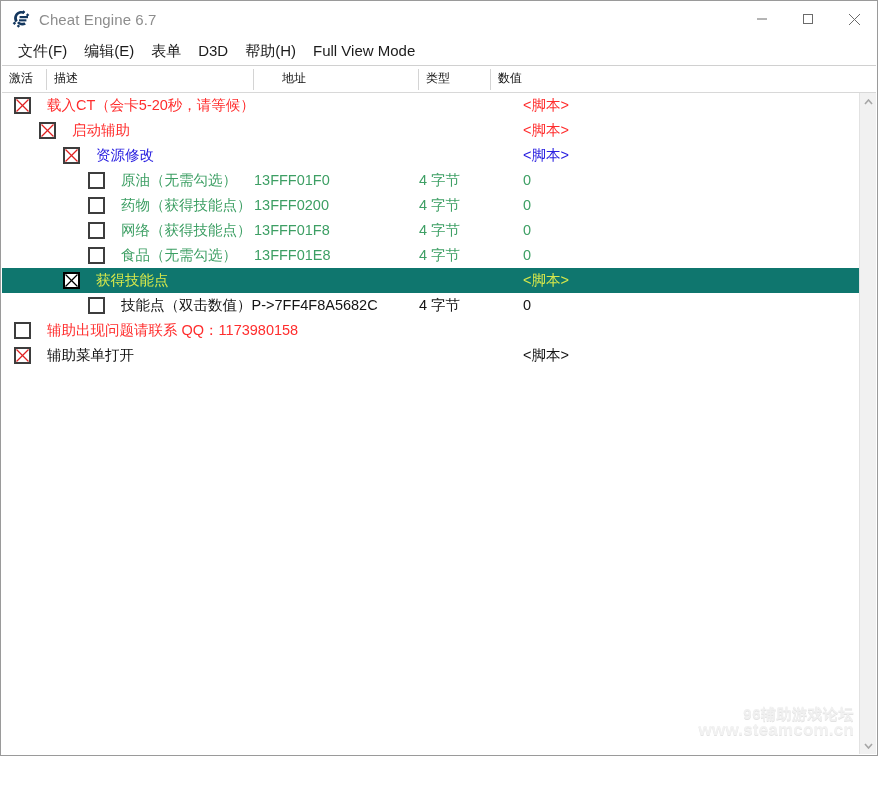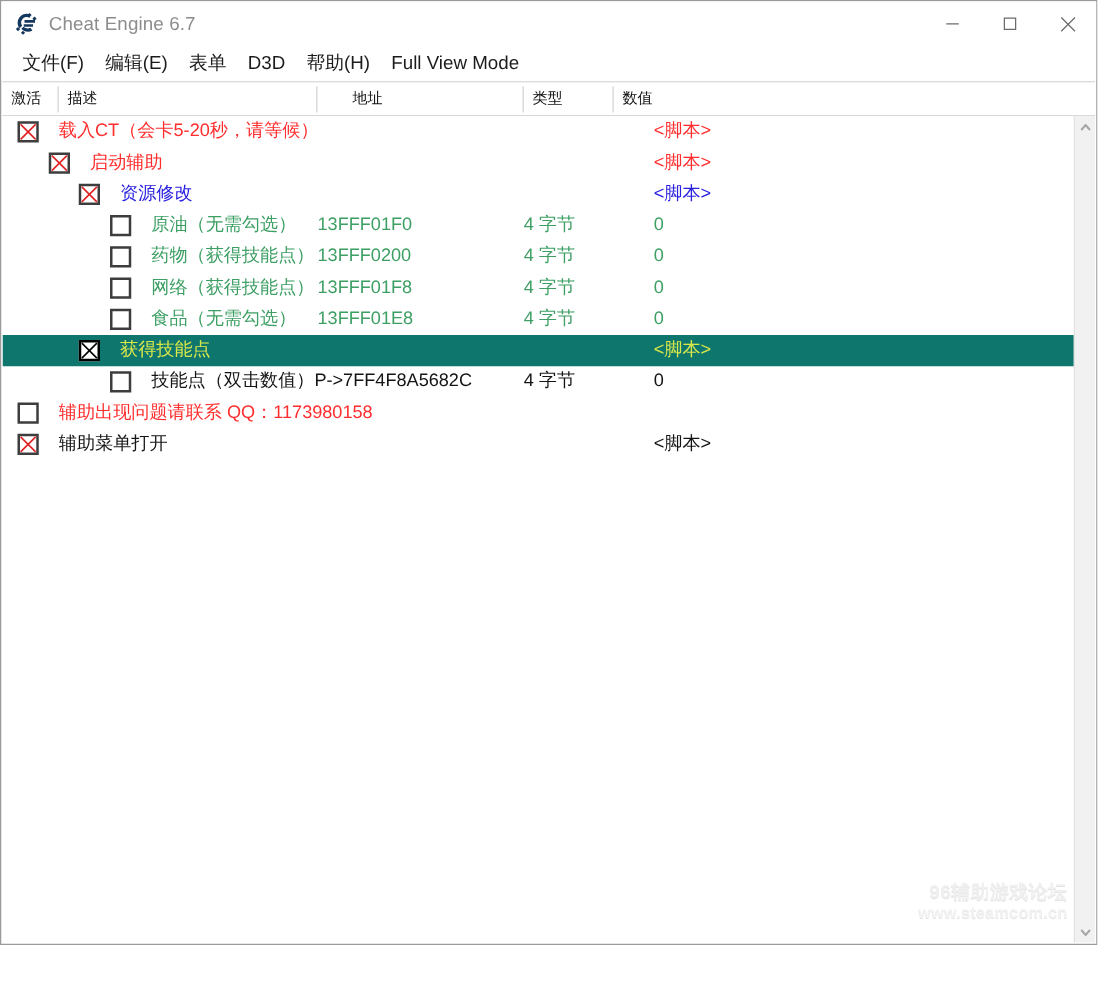--- a/index.html
+++ b/index.html
@@ -208,21 +208,21 @@
   }
   .wm1 {
     font-size: 15px;
     font-weight: bold;
     color: #f0f0f0;
     letter-spacing: 0.5px;
     text-shadow: 0 1px 0 #e2e2e2;
     line-height: 17px;
   }
   .wm2 {
-    font-size: 13px;
+    font-size: 17px;
     font-weight: bold;
     color: #f2f2f2;
     letter-spacing: 0.2px;
     text-shadow: 0 1px 0 #e4e4e4;
     line-height: 16px;
   }
 </style>
 </head>
 <body>
 

